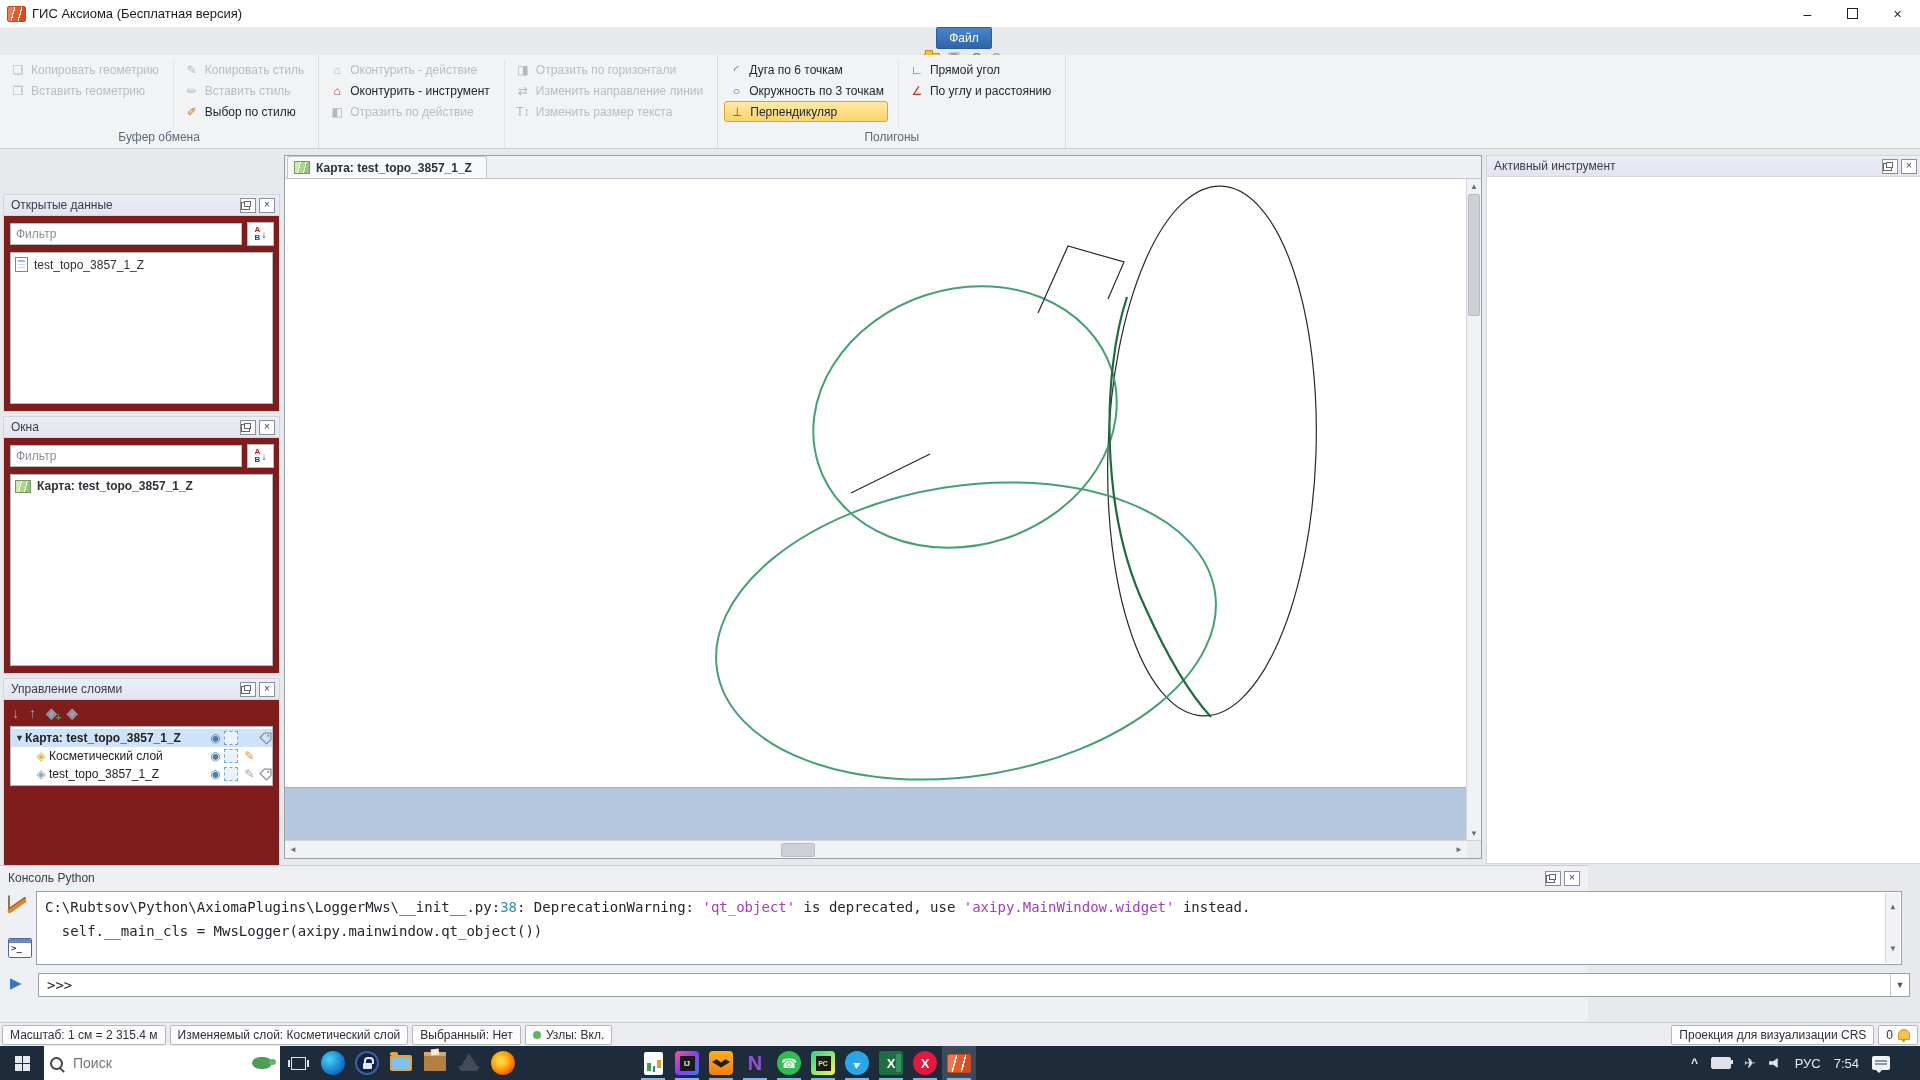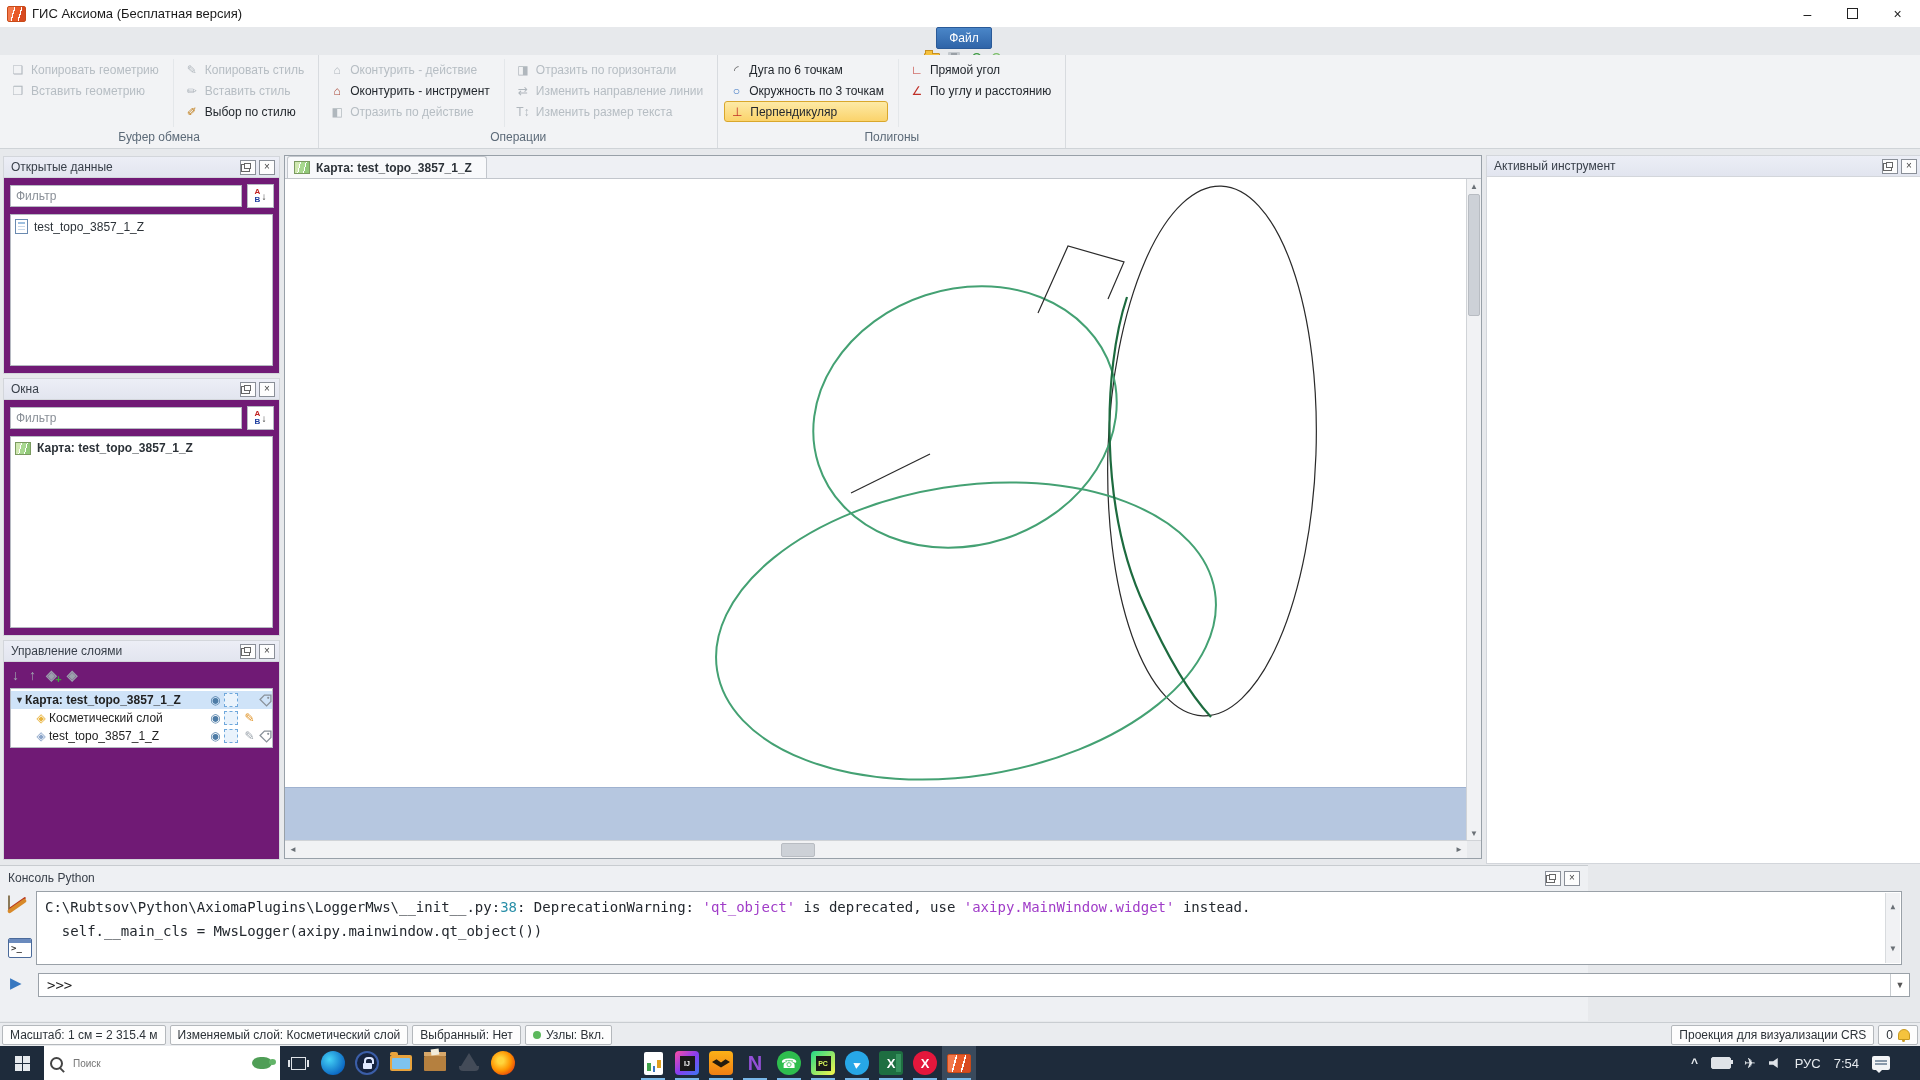--- a/index.html
+++ b/index.html
@@ -48,21 +48,21 @@
   .ritem.hl{background:linear-gradient(#fdeaa6,#fbd36b);border:1px solid #d9a72c;border-radius:3px;height:19px;}
   .ri{width:16px;display:inline-block;text-align:center;font-size:12px;flex:0 0 16px;}
   .ri.gray{color:#b0b7bd;} .ri.dark{color:#555;} .ri.red{color:#c03028;} .ri.blue{color:#3a76c4;}
   .ri.brown{color:#bf7b16;} .ri.house{color:#a84434;}
   .ri-voronoi{width:14px;height:12px;flex:0 0 14px;border-radius:2px;
     background:conic-gradient(from 0deg,#d84a30 0 25%,#e8c43a 25% 50%,#4aa036 50% 100%);border:1px solid #888;}
   .rlabel{text-align:center;color:#5c6a78;font-size:12px;padding:3px 0 4px 0;}
 
   
   .ldock{left:0;top:149px;width:281px;height:713px;background:#e7e9ec;}
-  .panel{position:absolute;left:3px;width:275px;background:#701a75;border:1px solid #d3d6db;}
+  .panel{position:absolute;left:3px;width:275px;background:#7f1d1d;border:1px solid #d3d6db;margin-top:38px;}
   .phead{height:20px;display:flex;align-items:center;background:linear-gradient(#eceef6,#e2e5ef);
     border-bottom:1px solid #d3d6db;padding:0 4px 0 7px;color:#39404a;font-size:12px;}
   .pbtns{margin-left:auto;display:flex;gap:3px;}
   .wbtn{width:14px;height:13px;border:1px solid #8a8f98;background:#fdfdfd;display:flex;align-items:center;
     justify-content:center;font-size:10px;color:#444;line-height:1;}
   .wbtn-float::before{content:"";display:block;width:5px;height:4px;border:1px solid #666;
     box-shadow:-2px 2px 0 0 #fdfdfd,-2px 2px 0 1px #666;margin:0 1px 2px 0;}
   .filterrow{display:flex;align-items:center;gap:5px;padding:6px 5px 4px 6px;}
   .filter-input{flex:1;height:20px;border:1px solid #b6bac2;background:#fff;font-family:"Liberation Sans",sans-serif;
     font-size:12px;color:#333;padding:0 5px;outline:none;}
@@ -161,21 +161,21 @@
   .bell::after{content:"";position:absolute;left:3px;bottom:-3px;width:3px;height:3px;border-radius:50%;background:#c89a20;}
 
   
   .taskbar{left:0;top:1046px;width:1920px;height:34px;background:#1e2b3b;display:flex;align-items:center;color:#e6eaee;}
   .tstart{width:44px;height:34px;display:flex;align-items:center;justify-content:center;}
   .winlogo{display:grid;grid-template-columns:7px 7px;grid-template-rows:7px 7px;gap:1px;}
   .winlogo span{background:#e6eaee;}
   .tsearch{width:236px;height:34px;background:#fff;display:flex;align-items:center;gap:8px;padding:0 6px;box-sizing:border-box;}
   .magnifier{width:9px;height:9px;border:2px solid #444;border-radius:50%;position:relative;flex:0 0 9px;}
   .magnifier::after{content:"";position:absolute;width:2px;height:6px;background:#444;left:9px;top:8px;transform:rotate(-45deg);}
-  .tsearch input{border:none;outline:none;flex:1;font-size:10px;color:#333;font-family:"Liberation Sans",sans-serif;min-width:0;}
+  .tsearch input{border:none;outline:none;flex:1;font-size:14px;color:#333;font-family:"Liberation Sans",sans-serif;min-width:0;}
   .turtle{width:20px;height:12px;background:#4f9e56;border-radius:50%/60%;position:relative;flex:0 0 20px;margin-right:2px;}
   .turtle::before{content:"";position:absolute;right:-4px;top:2px;width:7px;height:6px;background:#62b468;border-radius:50%;}
   .tview{width:36px;height:34px;display:flex;align-items:center;justify-content:center;}
   .tview .tv{width:13px;height:11px;border:1px solid #dfe3e8;position:relative;}
   .tview .tv::before{content:"";position:absolute;left:-4px;top:2px;width:2px;height:7px;background:#dfe3e8;}
   .tview .tv::after{content:"";position:absolute;right:-4px;top:2px;width:2px;height:7px;background:#dfe3e8;}
   .slot{width:34px;height:34px;display:flex;align-items:center;justify-content:center;position:relative;}
   .slot.running::after{content:"";position:absolute;bottom:0;left:5px;right:5px;height:2px;background:#79b8e8;}
   .slot.active-slot{background:#3a4a5c;}
   .ap{width:24px;height:24px;display:flex;align-items:center;justify-content:center;box-sizing:border-box;}
@@ -313,21 +313,20 @@
         <div class="ritem disabled">
           <span class="ri gray">⇄</span>
           <span>Изменить направление линии</span>
           </div>
         <div class="ritem disabled">
           <span class="ri gray">T↕</span>
           <span>Изменить размер текста</span>
           </div>
       </div>
     </div>
-    <div class="rlabel">Операции</div>
   </div>
 
   <div class="rgroup">
     <div class="rcols">
       <div class="rcol">
         <div class="ritem">
           <span class="ri dark">◜</span>
           <span>Дуга по 6 точкам</span>
           </div>
         <div class="ritem">

